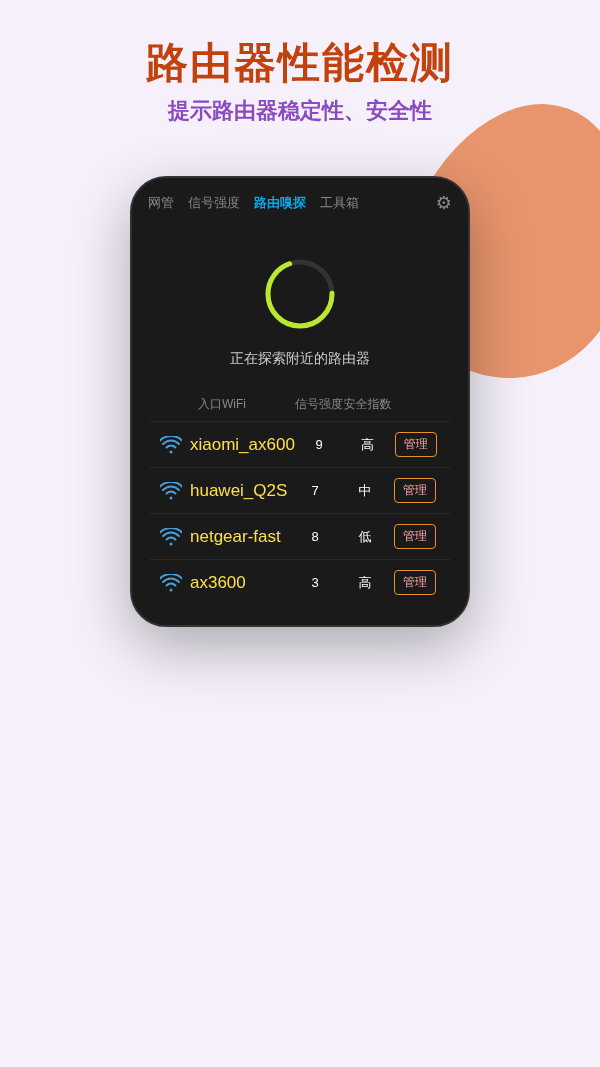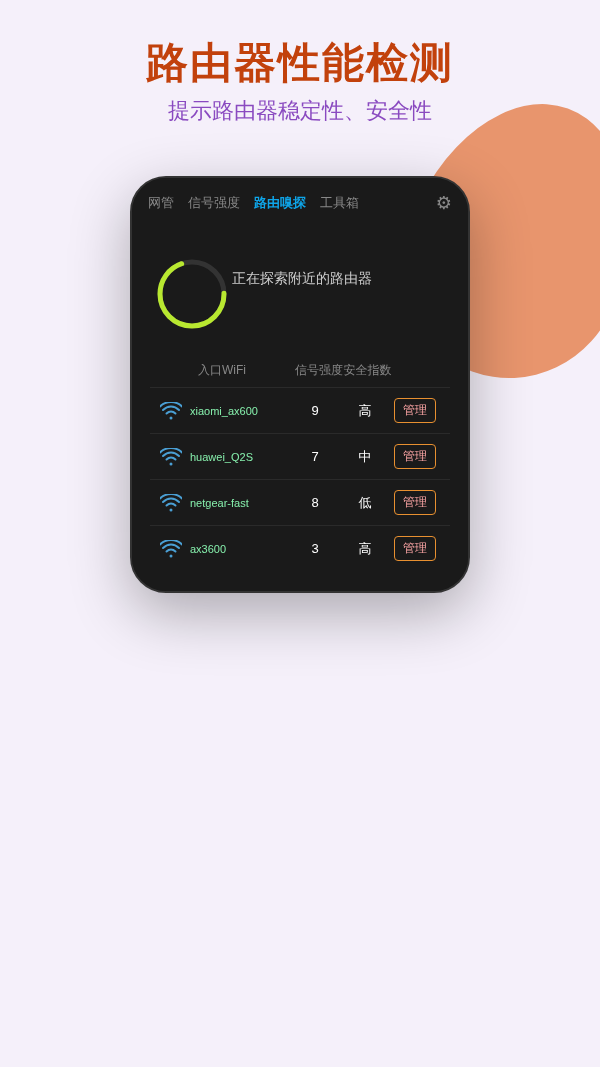--- a/index.html
+++ b/index.html
@@ -38,21 +38,21 @@
       font-weight: 900;
       color: #c2410c;
       letter-spacing: 2px;
       line-height: 1.1;
     }
 
     .sub-title {
       font-size: 22px;
       color: #8a4ac0;
       margin-top: 10px;
-      font-weight: 400;
+      font-weight: 700;
     }
 
     
     .phone-wrapper {
       position: relative;
       z-index: 2;
       display: flex;
       justify-content: center;
       margin-top: 30px;
     }
@@ -89,22 +89,22 @@
 
     .nav-gear {
       margin-left: auto;
       color: #888;
       font-size: 18px;
     }
 
     
     .loading-area {
       display: flex;
-      flex-direction: row;
-      align-items: flex-start;
+      flex-direction: column;
+      align-items: center;
       padding: 30px 20px 20px;
       background: #1a1a1a;
     }
 
     .spinner-container {
       width: 80px;
       height: 80px;
       position: relative;
     }
 
@@ -144,22 +144,22 @@
     .col-action { flex: 1; text-align: center; }
 
     .wifi-row {
       display: flex;
       align-items: center;
       padding: 10px 10px;
       border-top: 1px solid #2a2a2a;
     }
 
     .wifi-name {
-      color: #86efac;
-      font-size: 11px;
+      color: #fde047;
+      font-size: 17px;
       flex: 2;
     }
 
     .wifi-signal {
       flex: 1;
       text-align: center;
       color: #fff;
       font-size: 13px;
     }
 

